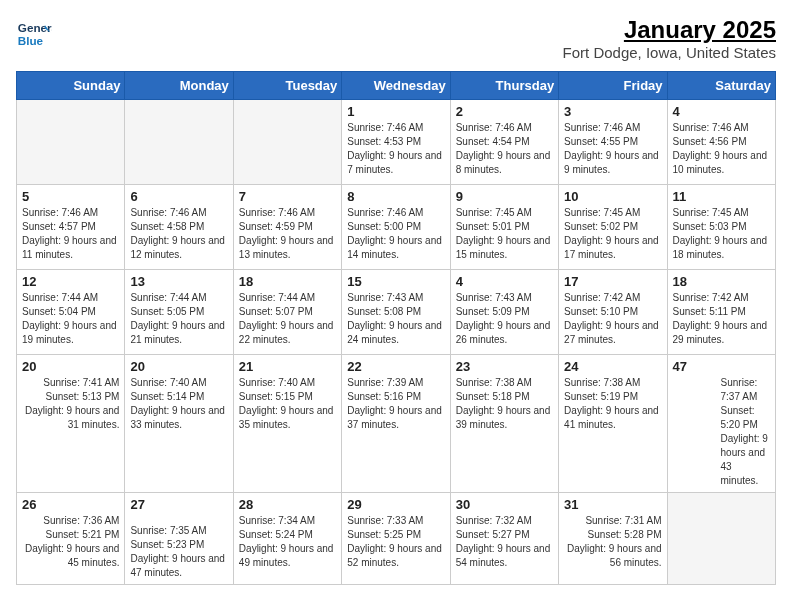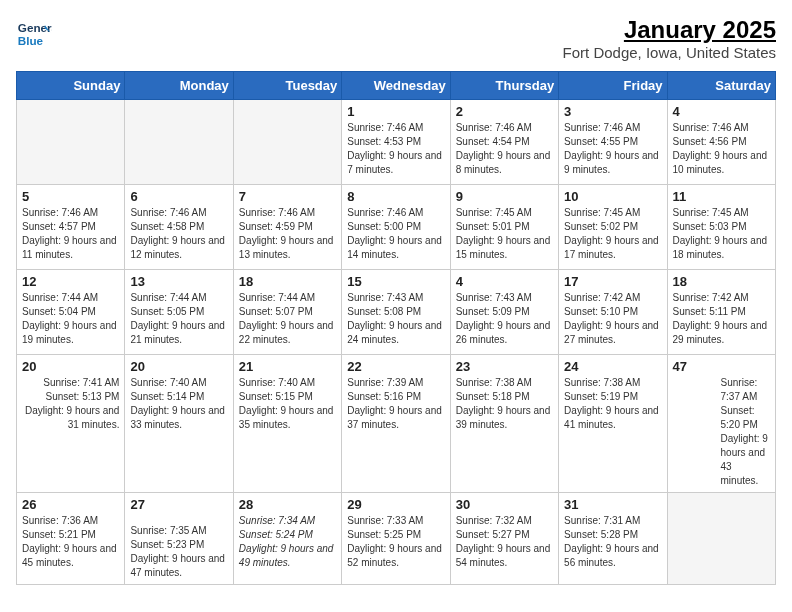--- a/index.html
+++ b/index.html
@@ -271,50 +271,50 @@
         <td>
           <span class="day-number">47</span>
           <div class="day-detail" style="white-space: pre-line; margin-left: 48px;">Sunrise: 7:37 AM
 Sunset: 5:20 PM
 Daylight: 9 hours and 43 minutes.</div>
         </td>
       </tr>
       <tr class="week-row">
         <td>
           <span class="day-number">26</span>
-          <div class="day-detail" style="white-space: pre-line;">Sunrise: 7:36 AM
+          <div class="day-detail" style="white-space: pre-line; text-align: right;">Sunrise: 7:36 AM
 Sunset: 5:21 PM
 Daylight: 9 hours and 45 minutes.</div>
         </td>
         <td>
           <span class="day-number">27</span>
           <div class="day-detail" style="white-space: pre-line; margin-top: 12px;">Sunrise: 7:35 AM
 Sunset: 5:23 PM
 Daylight: 9 hours and 47 minutes.</div>
         </td>
         <td>
           <span class="day-number">28</span>
-          <div class="day-detail" style="white-space: pre-line; font-style: italic;">Sunrise: 7:34 AM
+          <div class="day-detail" style="white-space: pre-line;">Sunrise: 7:34 AM
 Sunset: 5:24 PM
 Daylight: 9 hours and 49 minutes.</div>
         </td>
         <td>
           <span class="day-number">29</span>
           <div class="day-detail" style="white-space: pre-line;">Sunrise: 7:33 AM
 Sunset: 5:25 PM
 Daylight: 9 hours and 52 minutes.</div>
         </td>
         <td>
           <span class="day-number">30</span>
           <div class="day-detail" style="white-space: pre-line;">Sunrise: 7:32 AM
 Sunset: 5:27 PM
 Daylight: 9 hours and 54 minutes.</div>
         </td>
         <td>
           <span class="day-number">31</span>
-          <div class="day-detail" style="white-space: pre-line;">Sunrise: 7:31 AM
+          <div class="day-detail" style="white-space: pre-line; text-align: right;">Sunrise: 7:31 AM
 Sunset: 5:28 PM
 Daylight: 9 hours and 56 minutes.</div>
         </td>
         <td class="empty"></td>
       </tr>
     </tbody>
 </table>
 
 </body></html>

